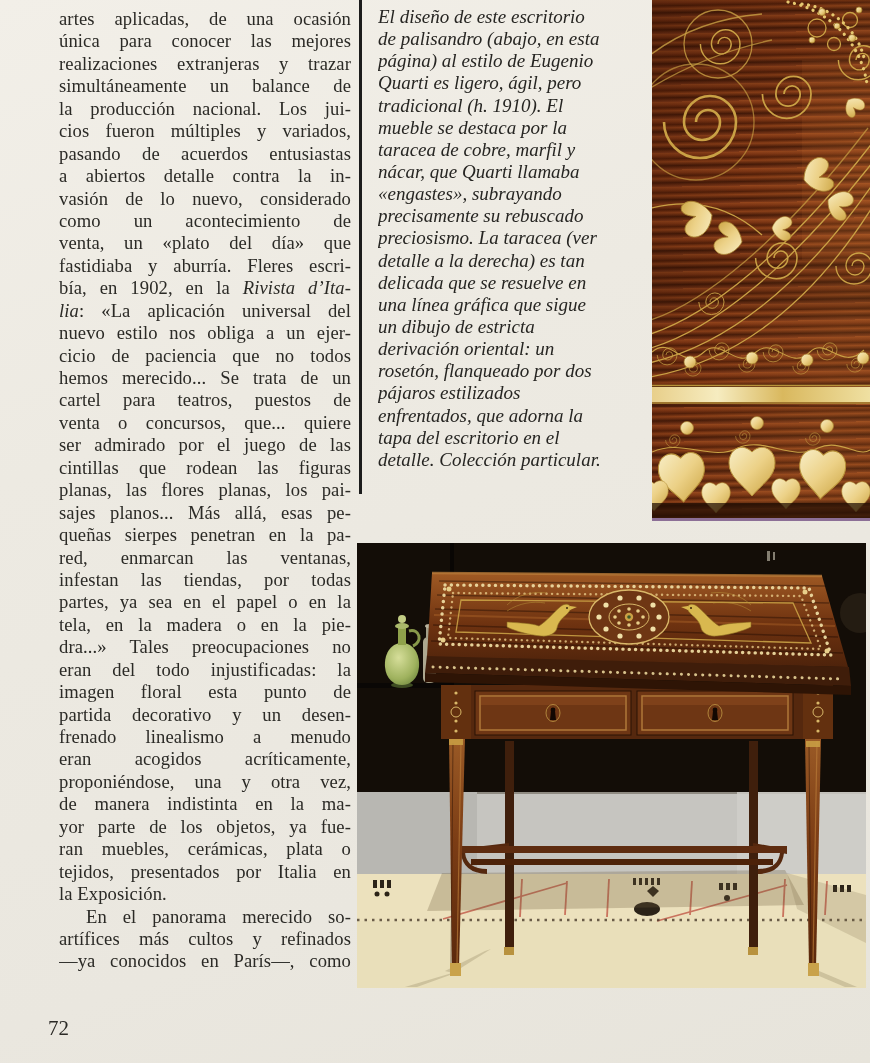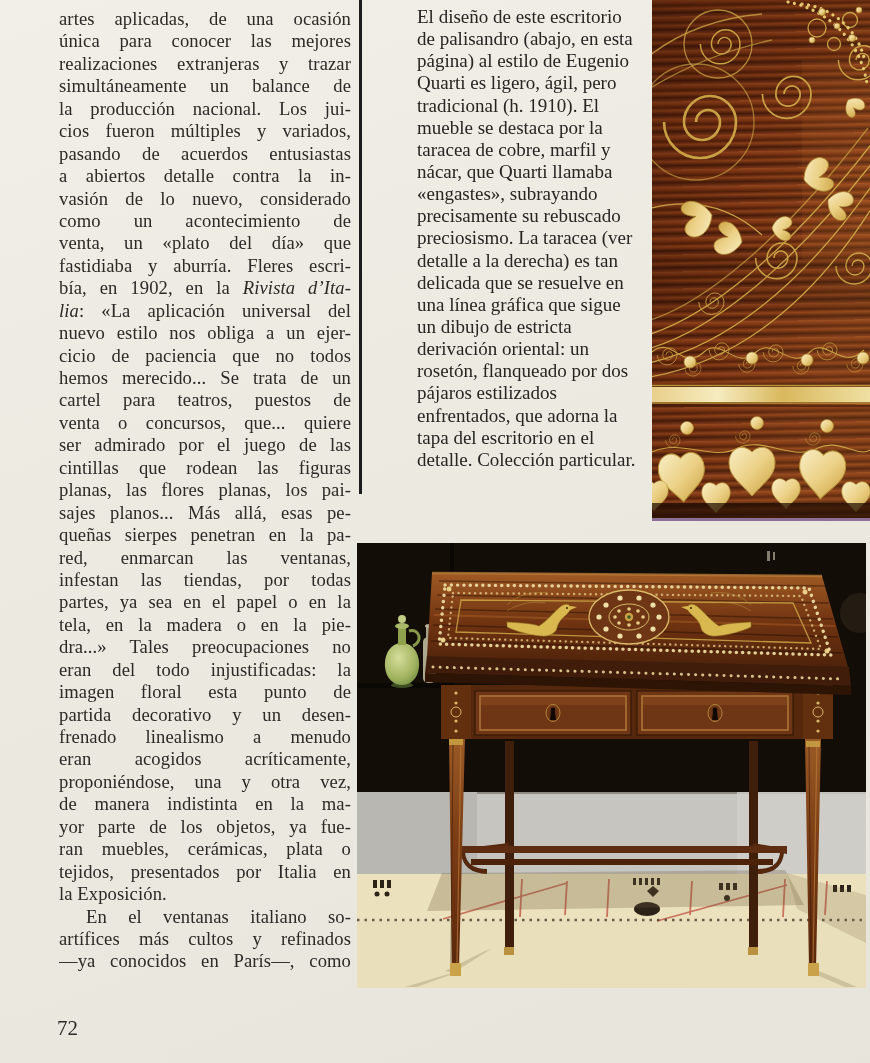--- a/index.html
+++ b/index.html
@@ -8,24 +8,24 @@
         background:linear-gradient(160deg,#f2efe8 0%,#edeae2 35%,#eae7df 75%,#e7e4db 100%);
         color:#2b2a26;}
   
   .article{position:absolute;left:59px;top:8px;width:292px;}
   .bl{font-size:18.6px;line-height:22.45px;height:22.45px;overflow:hidden;
       text-align:justify;text-align-last:justify;-moz-text-align-last:justify;
       letter-spacing:.1px;color:#2b2a26;}
   .bl em{}
   .bl.pend{text-align-last:left;-moz-text-align-last:left;}
   .bl.ind{text-indent:27px;}
-  .page-num{position:absolute;left:57px;top:1016px;font-size:21px;color:#2b2a26;}
+  .page-num{position:absolute;left:48px;top:1016px;font-size:21px;color:#2b2a26;}
   
   .caption-rule{position:absolute;left:359px;top:0;width:3px;height:494px;background:#1c1c1c;}
-  .caption{position:absolute;left:378px;top:6px;width:272px;margin-left:39px;}
+  .caption{position:absolute;left:378px;top:6px;width:272px;font-style:italic;}
   .cl{font-size:19px;line-height:22.15px;height:22.15px;overflow:hidden;text-align:left;color:#262522;}
   
   .marquetry{position:absolute;left:652px;top:0;width:218px;height:518px;overflow:hidden;
      border-bottom:3px solid #8c6f96;
      background:
        linear-gradient(105deg,rgba(40,10,0,.30),rgba(0,0,0,0) 42%,rgba(255,176,80,.10) 78%),
        repeating-linear-gradient(179deg,#93451c 0px,#7a3413 3px,#521f09 6px,#8a3f18 9px,#451a08 13px,#7e3818 17px);}
   .marquetry svg{display:block;width:100%;height:100%;}
   
   .deskphoto{position:absolute;left:357px;top:543px;width:509px;height:445px;overflow:hidden;background:#130d07;}
@@ -70,21 +70,21 @@
       <div class="bl">imagen floral esta punto de</div>
       <div class="bl">partida decorativo y un desen-</div>
       <div class="bl">frenado linealismo a menudo</div>
       <div class="bl">eran acogidos acríticamente,</div>
       <div class="bl">proponiéndose, una y otra vez,</div>
       <div class="bl">de manera indistinta en la ma-</div>
       <div class="bl">yor parte de los objetos, ya fue-</div>
       <div class="bl">ran muebles, cerámicas, plata o</div>
       <div class="bl">tejidos, presentados por Italia en</div>
       <div class="bl pend">la Exposición.</div>
-      <div class="bl ind">En el ventanas italiano so-</div>
+      <div class="bl ind">En el panorama merecido so-</div>
       <div class="bl">artífices más cultos y refinados</div>
       <div class="bl">—ya conocidos en París—, como</div>
     </div>
 
   <div class="page-num">72</div>
 
   <div class="caption-rule"></div>
   <div class="caption" id="caption-col">
       <div class="cl">El diseño de este escritorio</div>
       <div class="cl">de palisandro (abajo, en esta</div>

